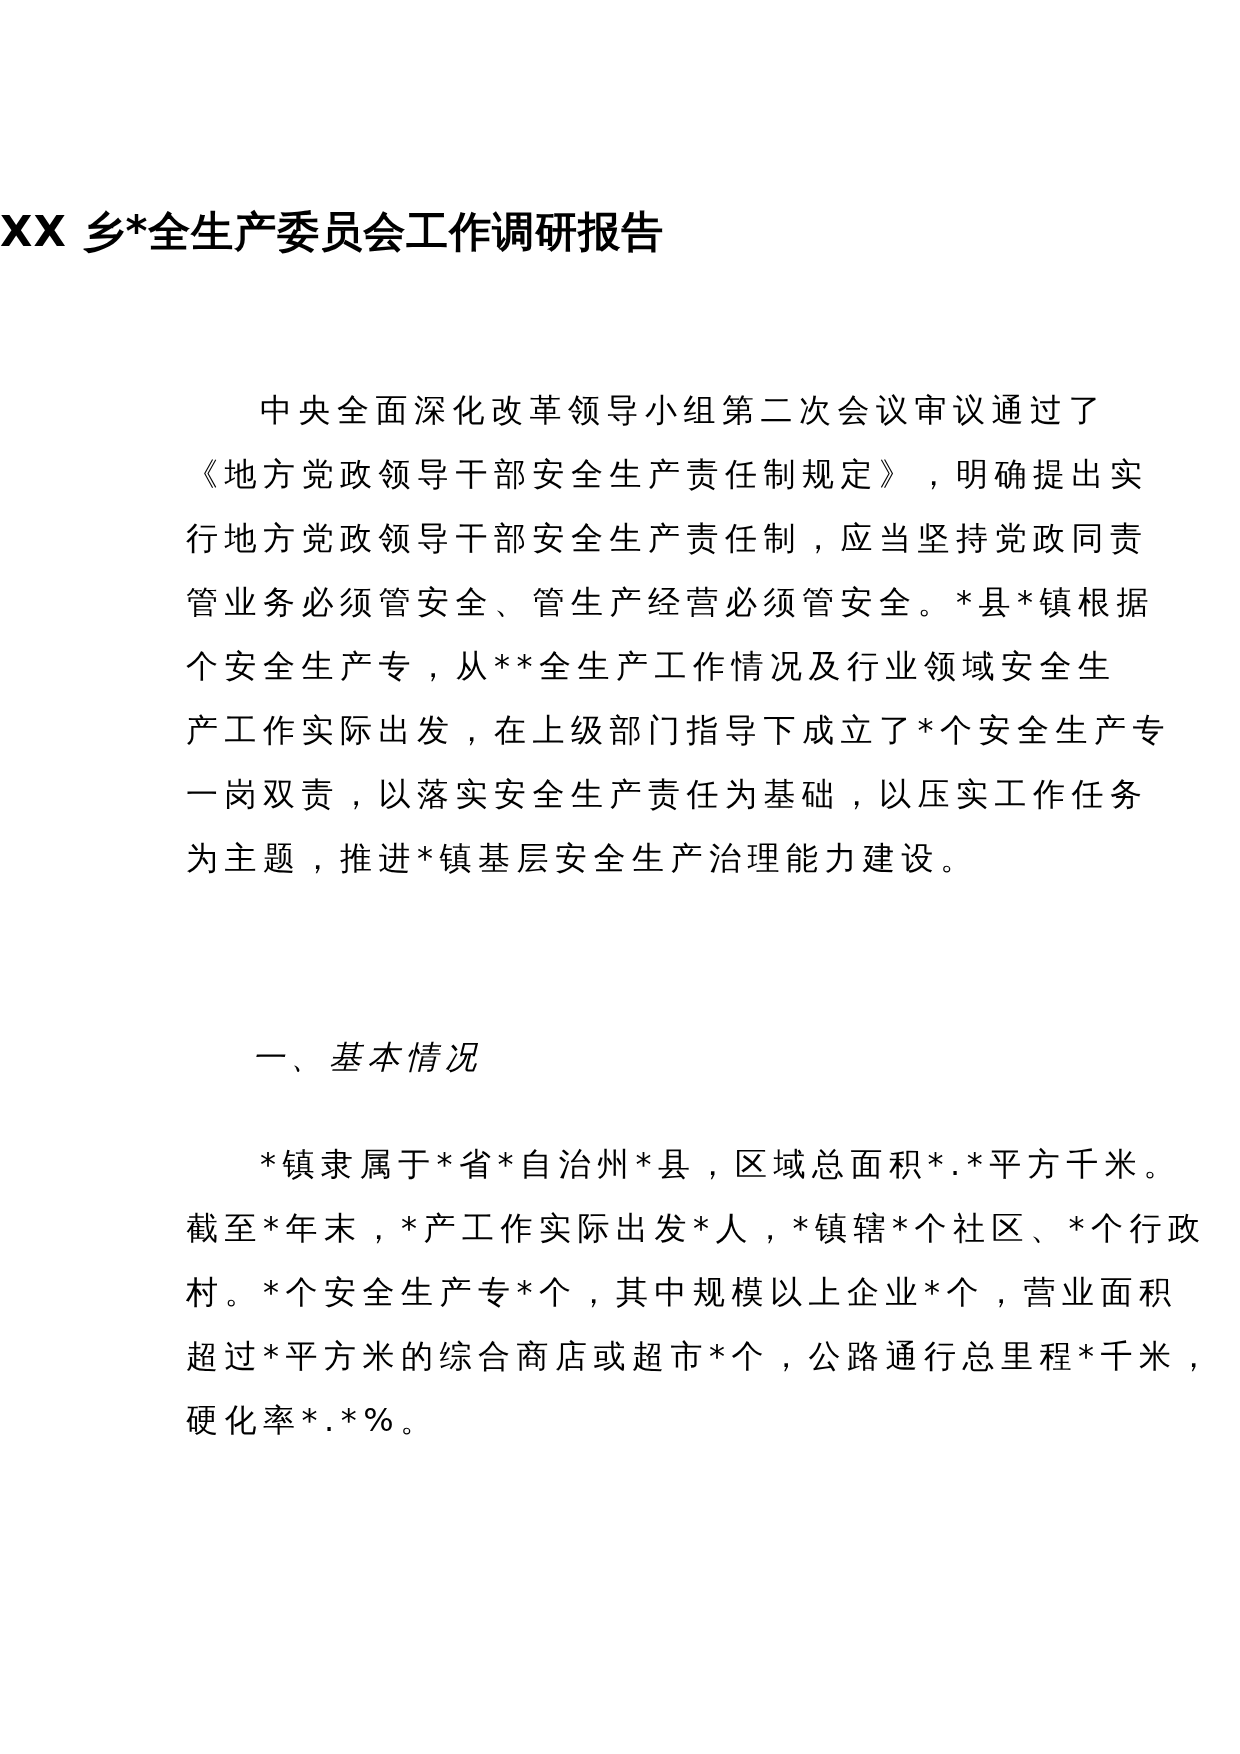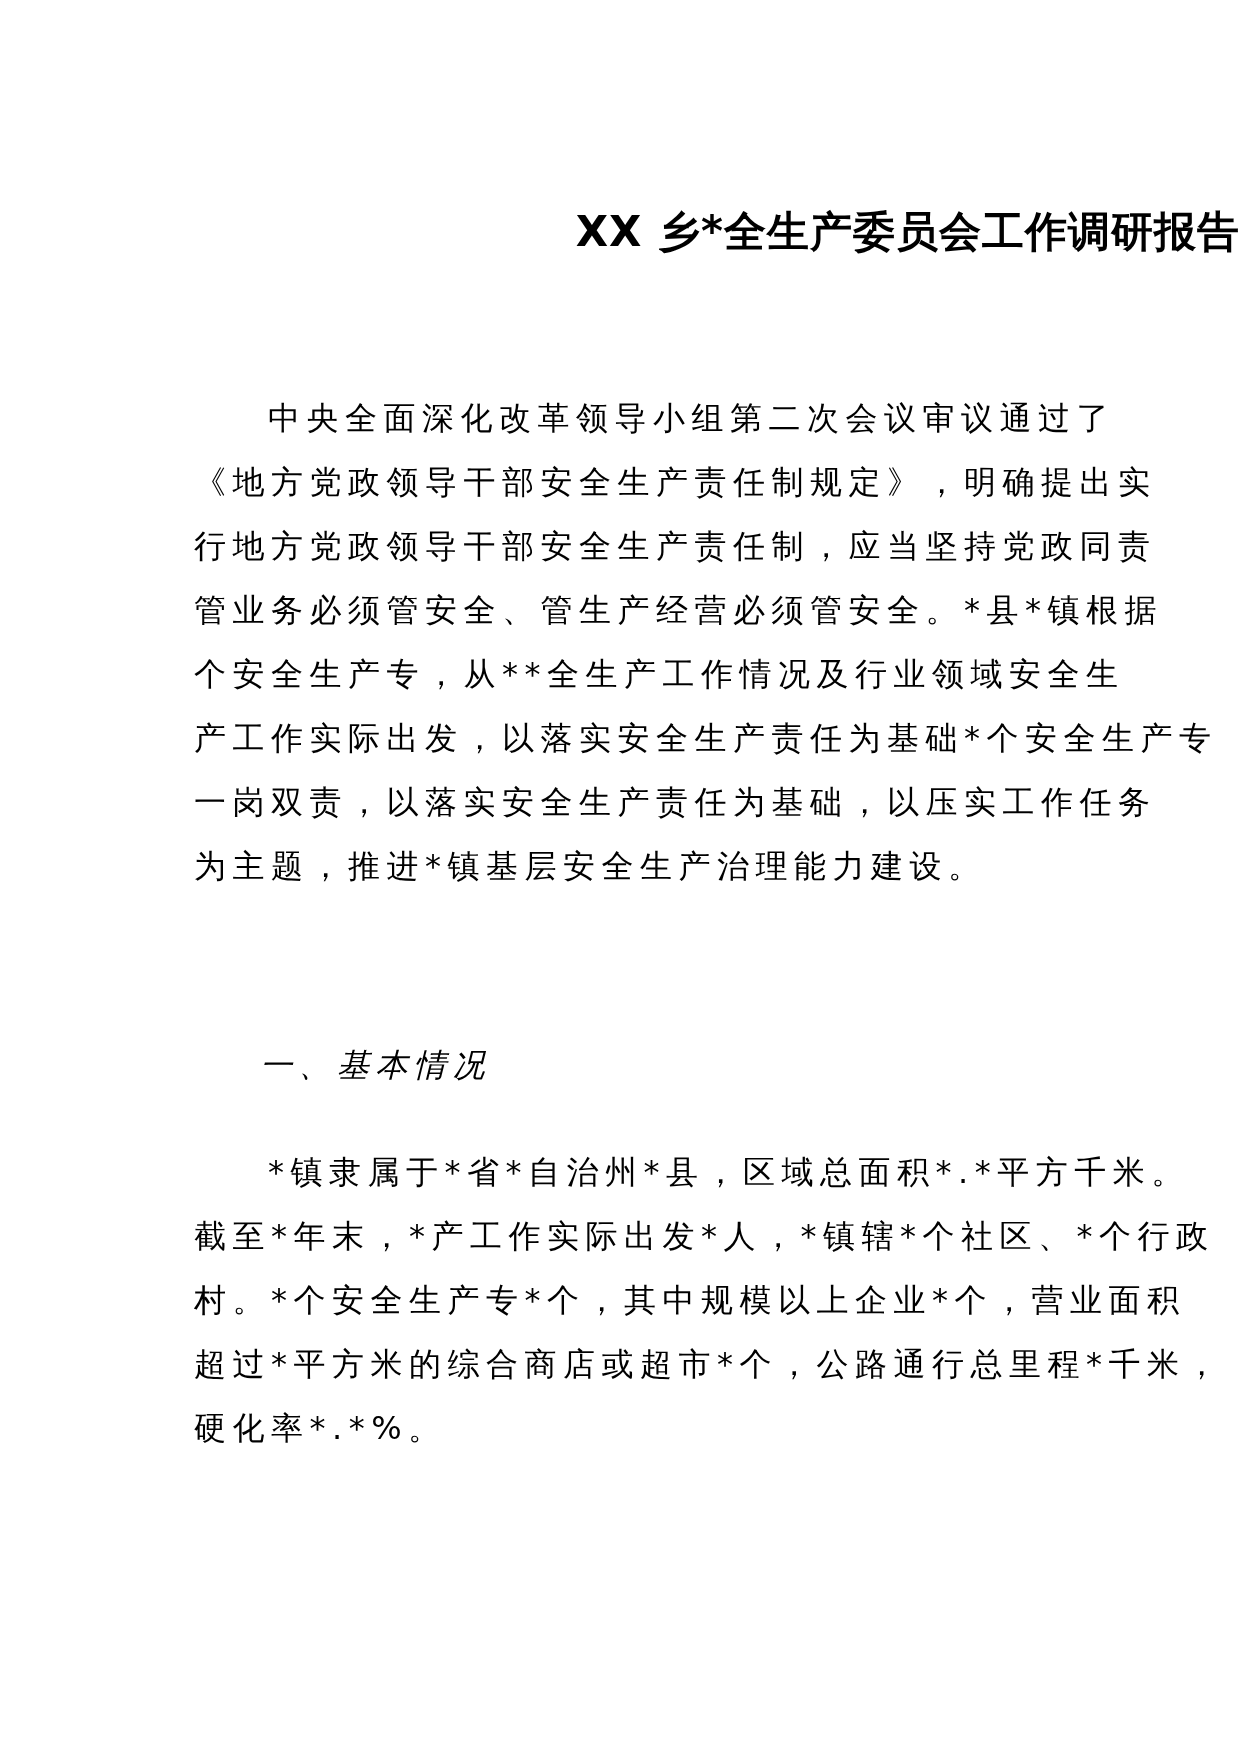--- a/index.html
+++ b/index.html
@@ -20,35 +20,35 @@
       left: 0; top: 0;
       width: 1240px;
       height: 1754px;
       background: #ffffff;
     }
     .title {
       position: absolute;
       top: 200px;
       left: 0;
       width: 1240px;
-      text-align: right;
+      text-align: left;
       font-size: 42px;
       font-weight: bold;
       line-height: 64px;
       letter-spacing: 1px;
       margin: 0;
     }
     .body-text {
       position: absolute;
       left: 186px;
       width: 880px;
       font-size: 32px;
       line-height: 64px;
       letter-spacing: 6.5px;
-      margin: 8px;
+      margin: 0;
       text-align: justify;
     }
     .body-text .line {
       display: block;
       white-space: nowrap;
     }
     .p1 { top: 378px; }
     .h1 { top: 1025px; }
     .p2 { top: 1132px; }
     .indent { padding-left: 74px; }
@@ -60,21 +60,21 @@
 <div class="page">
 
   <h1 class="title">XX 乡*全生产委员会工作调研报告</h1>
 
   <div class="body-text p1">
     <span class="line indent">中央全面深化改革领导小组第二次会议审议通过了</span>
     <span class="line">《地方党政领导干部安全生产责任制规定》，明确提出实</span>
     <span class="line">行地方党政领导干部安全生产责任制，应当坚持党政同责</span>
     <span class="line">管业务必须管安全、管生产经营必须管安全。*县*镇根据</span>
     <span class="line">个安全生产专，从**全生产工作情况及行业领域安全生</span>
-    <span class="line">产工作实际出发，以落实安全生产责任为基础*个安全生产专</span>
+    <span class="line">产工作实际出发，在上级部门指导下成立了*个安全生产专</span>
     <span class="line">一岗双责，以落实安全生产责任为基础，以压实工作任务</span>
     <span class="line">为主题，推进*镇基层安全生产治理能力建设。</span>
   </div>
 
   <div class="body-text h1">
     <span class="line heading-line">一、基本情况</span>
   </div>
 
   <div class="body-text p2">
     <span class="line indent">*镇隶属于*省*自治州*县，区域总面积*.*平方千米。</span>

